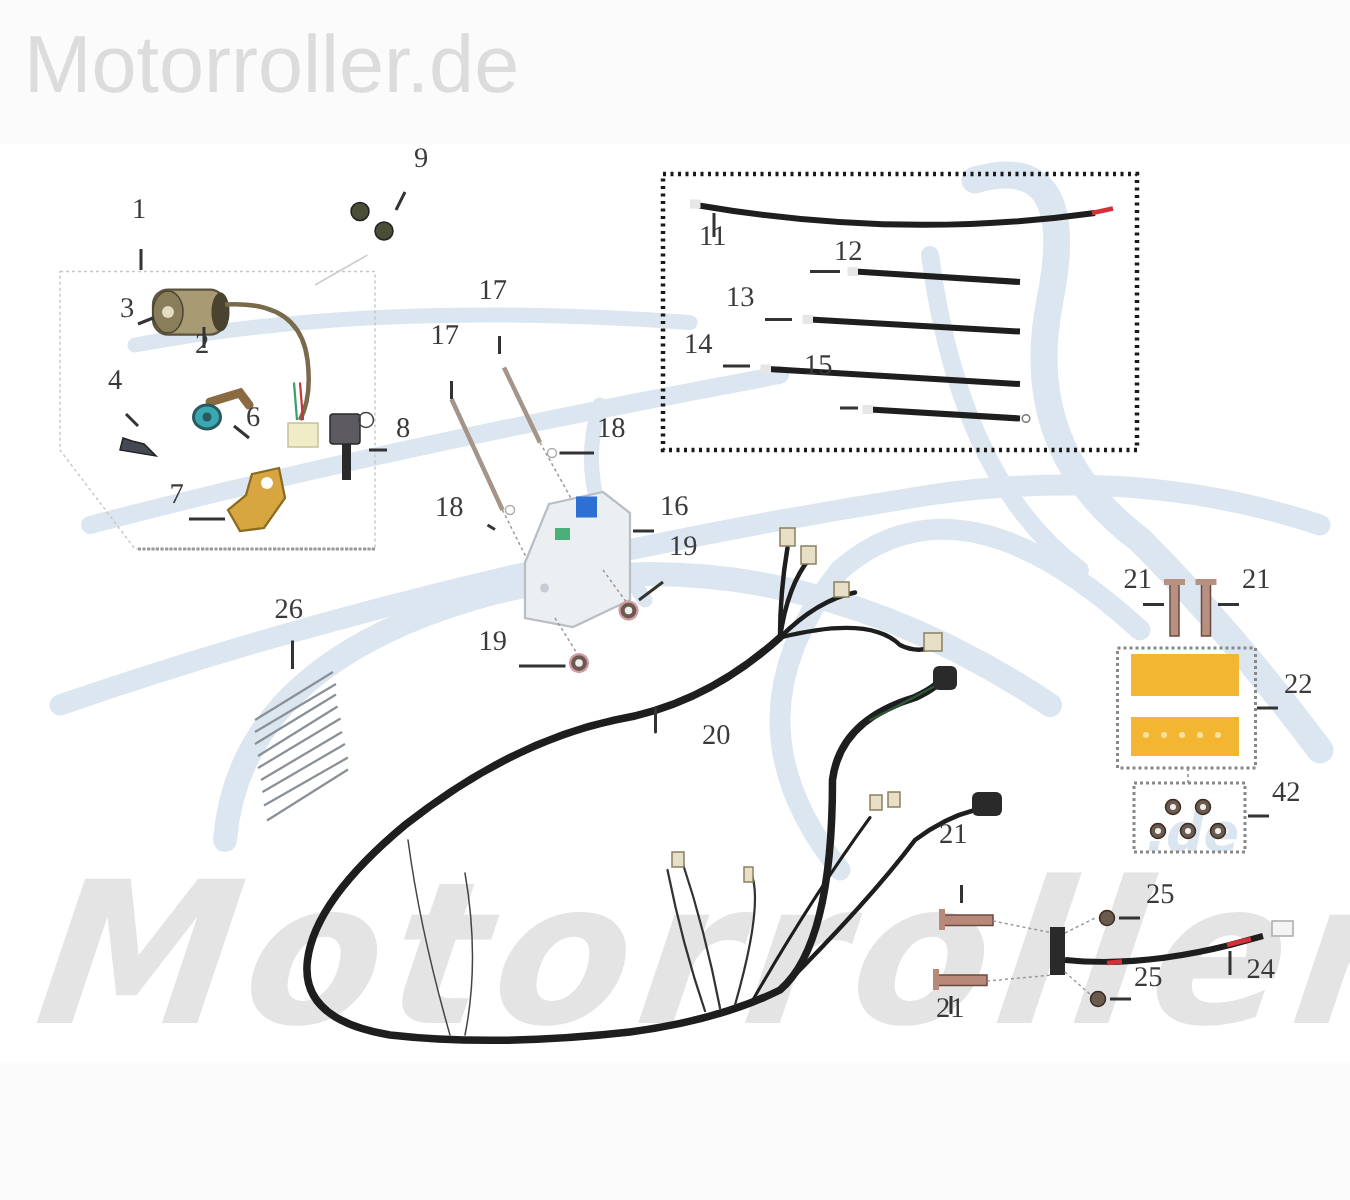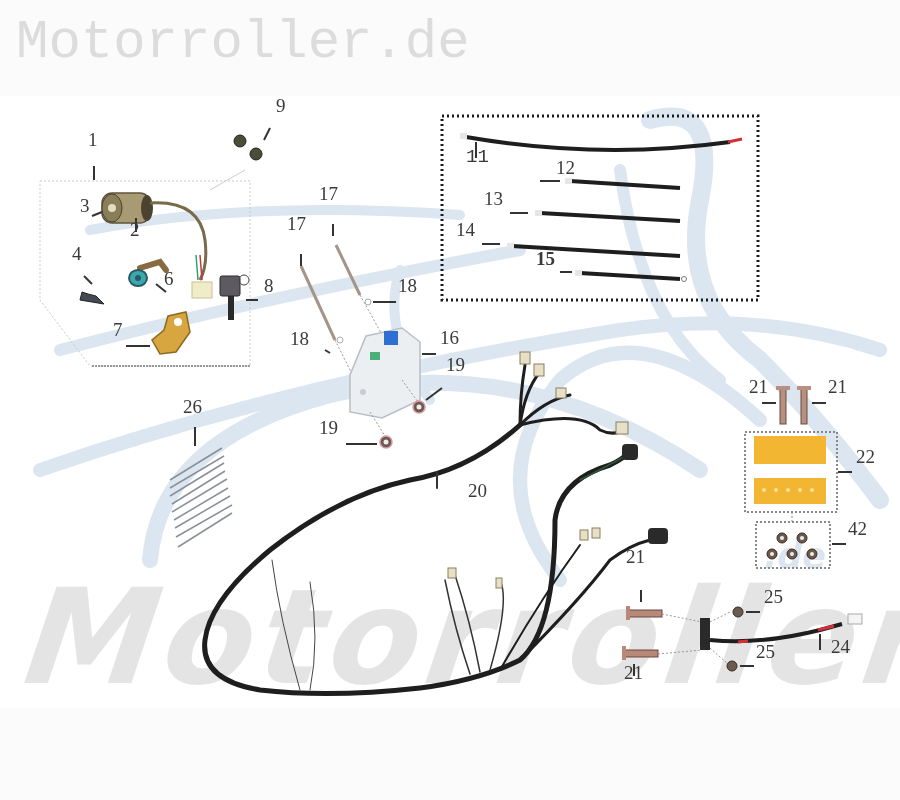--- a/index.html
+++ b/index.html
@@ -8,21 +8,21 @@
     background: #fdfcfd;
     font-family: "Liberation Serif", "DejaVu Serif", serif;
     position: relative;
   }
   .header {
     position: absolute; left: 0; top: 0; width: 900px; height: 96px;
     background: #fcfbfc;
   }
   .header-title {
     position: absolute; left: 16px; top: 12px;
-    font-family: Liberation Mono, monospace;
+    font-family: Liberation Sans, sans-serif;
     font-size: 54px; color: #dcdcdc; letter-spacing: 0px;
   }
   .canvas {
     position: absolute; left: 0; top: 96px; width: 900px; height: 612px;
     background: #ffffff;
   }
   .footer {
     position: absolute; left: 0; top: 708px; width: 900px; height: 92px;
     background: #fcfbfc;
   }
@@ -282,25 +282,25 @@
 
 <div id="callouts">
     <div class="callout" style="left: 88px; top: 130px;">1</div>
     <div class="callout" style="left: 130px; top: 220px;">2</div>
     <div class="callout" style="left: 80px; top: 196px;">3</div>
     <div class="callout" style="left: 72px; top: 244px;">4</div>
     <div class="callout" style="left: 164px; top: 269px;">6</div>
     <div class="callout" style="left: 113px; top: 320px;">7</div>
     <div class="callout" style="left: 264px; top: 276px;">8</div>
     <div class="callout" style="left: 276px; top: 96px;">9</div>
-    <div class="callout" style="left: 466px; top: 148px; font-family: Liberation Mono, monospace;">11</div>
+    <div class="callout" style="left: 466px; top: 148px;">11</div>
     <div class="callout" style="left: 512px; top: 158px; margin-left: 44px;">12</div>
     <div class="callout" style="left: 484px; top: 189px;">13</div>
     <div class="callout" style="left: 456px; top: 220px;">14</div>
-    <div class="callout" style="left: 536px; top: 249px; font-weight: bold;">15</div>
+    <div class="callout" style="left: 536px; top: 234px;">15</div>
     <div class="callout" style="left: 440px; top: 328px;">16</div>
     <div class="callout" style="left: 287px; top: 214px;">17</div>
     <div class="callout" style="left: 319px; top: 184px;">17</div>
     <div class="callout" style="left: 398px; top: 276px;">18</div>
     <div class="callout" style="left: 290px; top: 329px;">18</div>
     <div class="callout" style="left: 446px; top: 355px;">19</div>
     <div class="callout" style="left: 319px; top: 418px;">19</div>
     <div class="callout" style="left: 428px; top: 481px; margin-left: 40px;">20</div>
     <div class="callout" style="left: 749px; top: 377px;">21</div>
     <div class="callout" style="left: 828px; top: 377px;">21</div>

